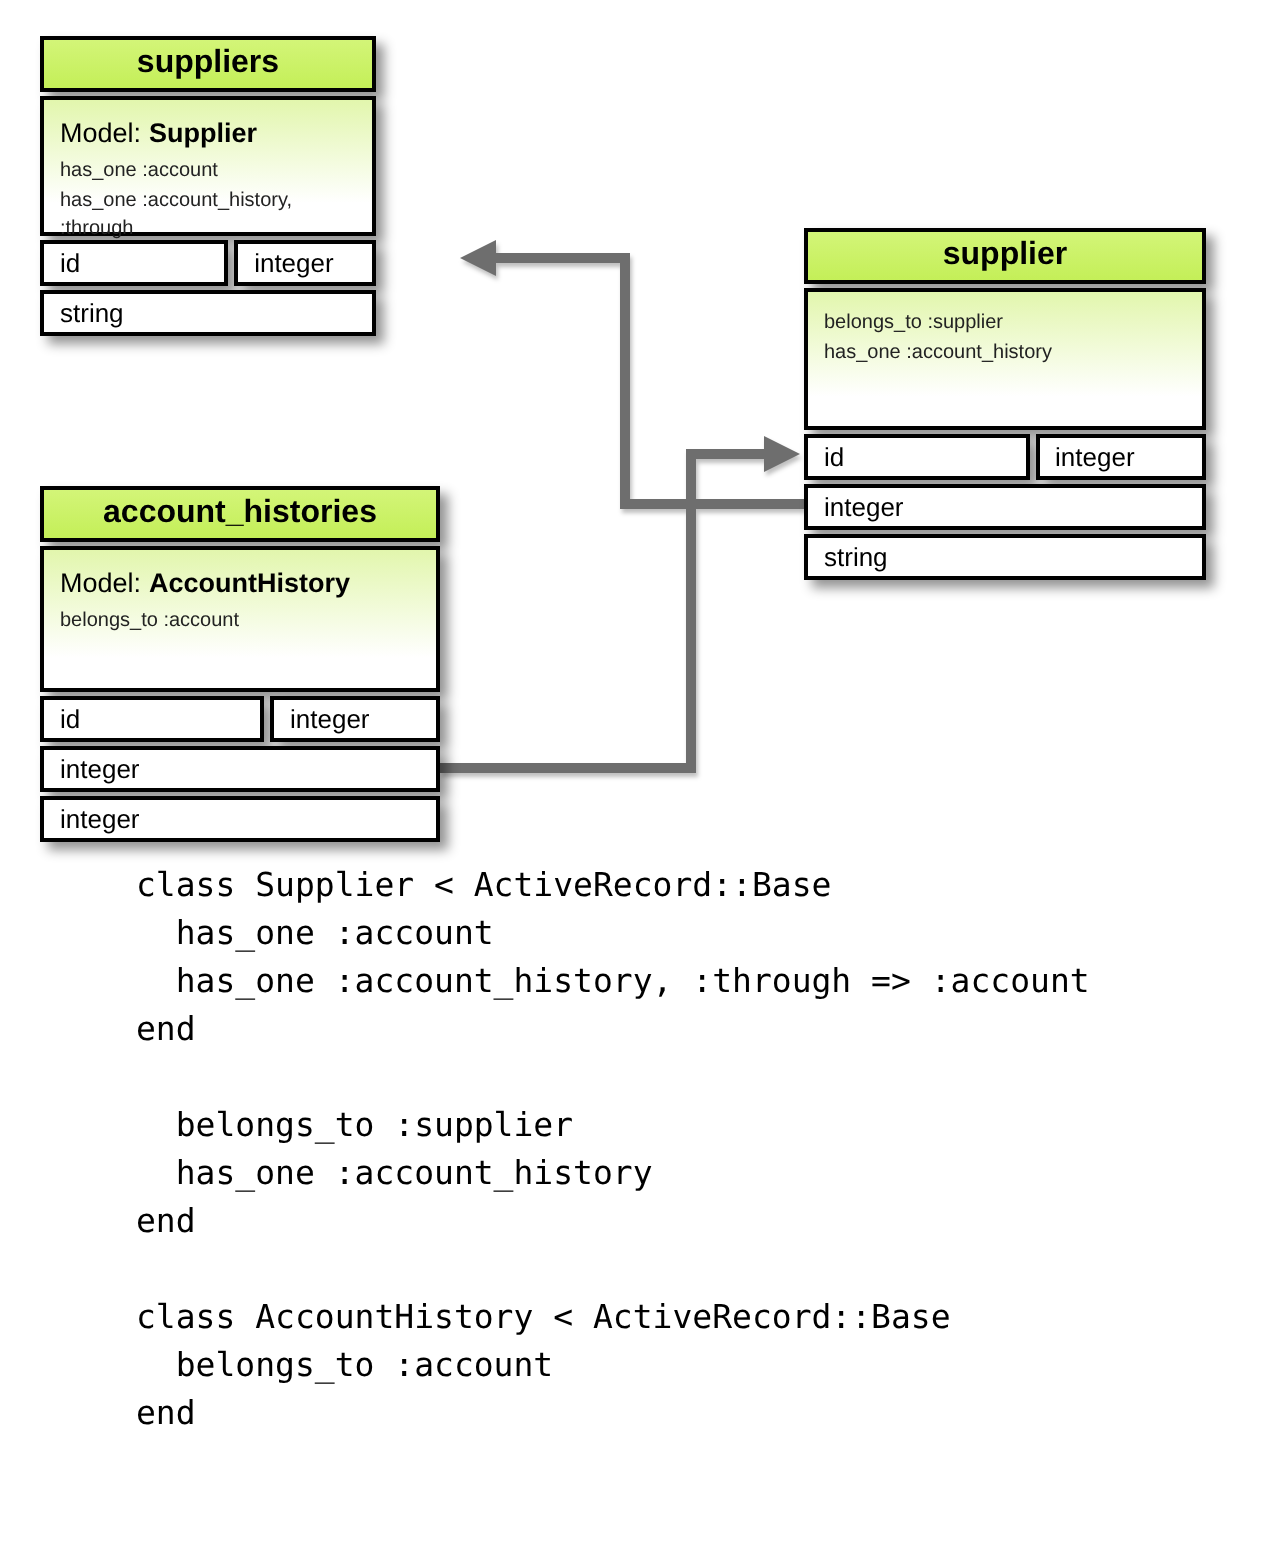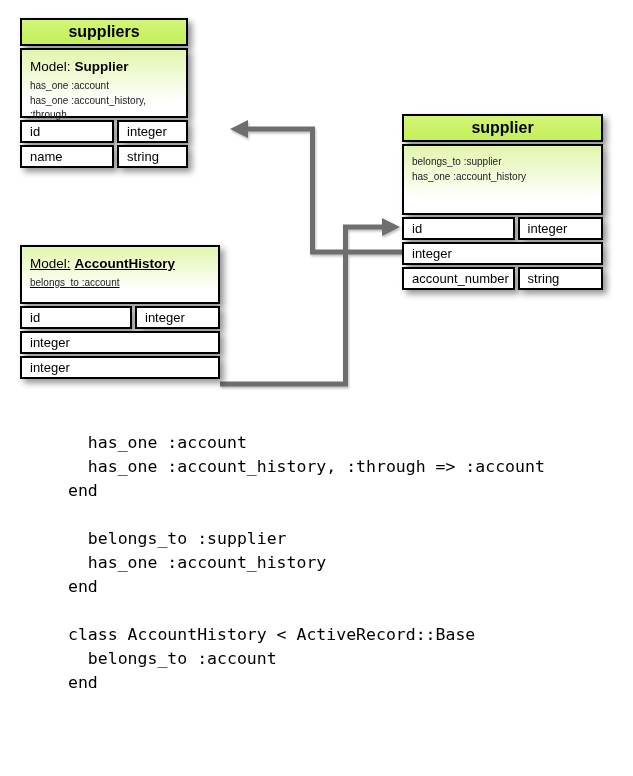--- a/index.html
+++ b/index.html
@@ -44,21 +44,21 @@
   }
   .er-model {
     border: 2px solid #000;
     margin-top: 2px;
     background: linear-gradient(to bottom, #e2f6ad, #ffffff 78%);
     padding: 9px 8px 4px 8px;
     box-sizing: border-box;
   }
   .suppliers .er-model         { height: 70px; }
   .accounts .er-model          { height: 71px; }
-  .account-histories .er-model { height: 59px; text-decoration: underline; }
+  .account-histories .er-model { height: 73px; }
 
   .er-model-line { font-size: 13.5px; margin-bottom: 5px; color: #000; }
   .er-model-label { margin-right: 4px; }
   .er-model-name  { font-weight: bold; }
   .er-assoc {
     font-size: 10px;
     line-height: 14.5px;
     color: #222222;
   }
   .er-row { display: flex; margin-top: 2px; }
@@ -113,45 +113,44 @@
       </div>
       <div class="er-assoc">has_one :account</div>
       <div class="er-assoc">has_one :account_history, :through</div>
       <div class="er-assoc">=&gt; :account</div>
     </div>
     <div class="er-row">
       <div class="er-cell field">id</div>
       <div class="er-cell type">integer</div>
     </div>
     <div class="er-row">
-      <div class="er-cell field">name</div>
       <div class="er-cell type">string</div>
     </div>
   </div>
 
   <div class="er-table accounts">
     <div class="er-header">supplier</div>
     <div class="er-model">
       <div class="er-assoc">belongs_to :supplier</div>
       <div class="er-assoc">has_one :account_history</div>
     </div>
     <div class="er-row">
       <div class="er-cell field">id</div>
       <div class="er-cell type">integer</div>
     </div>
     <div class="er-row">
       <div class="er-cell type">integer</div>
     </div>
     <div class="er-row">
-      <div class="er-cell field">account_number</div>
       <div class="er-cell type">string</div>
     </div>
   </div>
 
   <div class="er-table account-histories">
+    <div class="er-header">account_histories</div>
     <div class="er-model">
       <div class="er-model-line">
         <span class="er-model-label">Model:</span><span class="er-model-name">AccountHistory</span>
       </div>
       <div class="er-assoc">belongs_to :account</div>
     </div>
     <div class="er-row">
       <div class="er-cell field">id</div>
       <div class="er-cell type">integer</div>
     </div>
@@ -160,20 +159,21 @@
     </div>
     <div class="er-row">
       <div class="er-cell type">integer</div>
     </div>
   </div>
 
 </div>
 
 <div id="code">
   <div class="code-block">
+    <div class="code-line">class Supplier &lt; ActiveRecord::Base</div>
     <div class="code-line">  has_one :account</div>
     <div class="code-line">  has_one :account_history, :through =&gt; :account</div>
     <div class="code-line">end</div>
   </div>
   <div class="code-block">
     <div class="code-line">  belongs_to :supplier</div>
     <div class="code-line">  has_one :account_history</div>
     <div class="code-line">end</div>
   </div>
   <div class="code-block">

